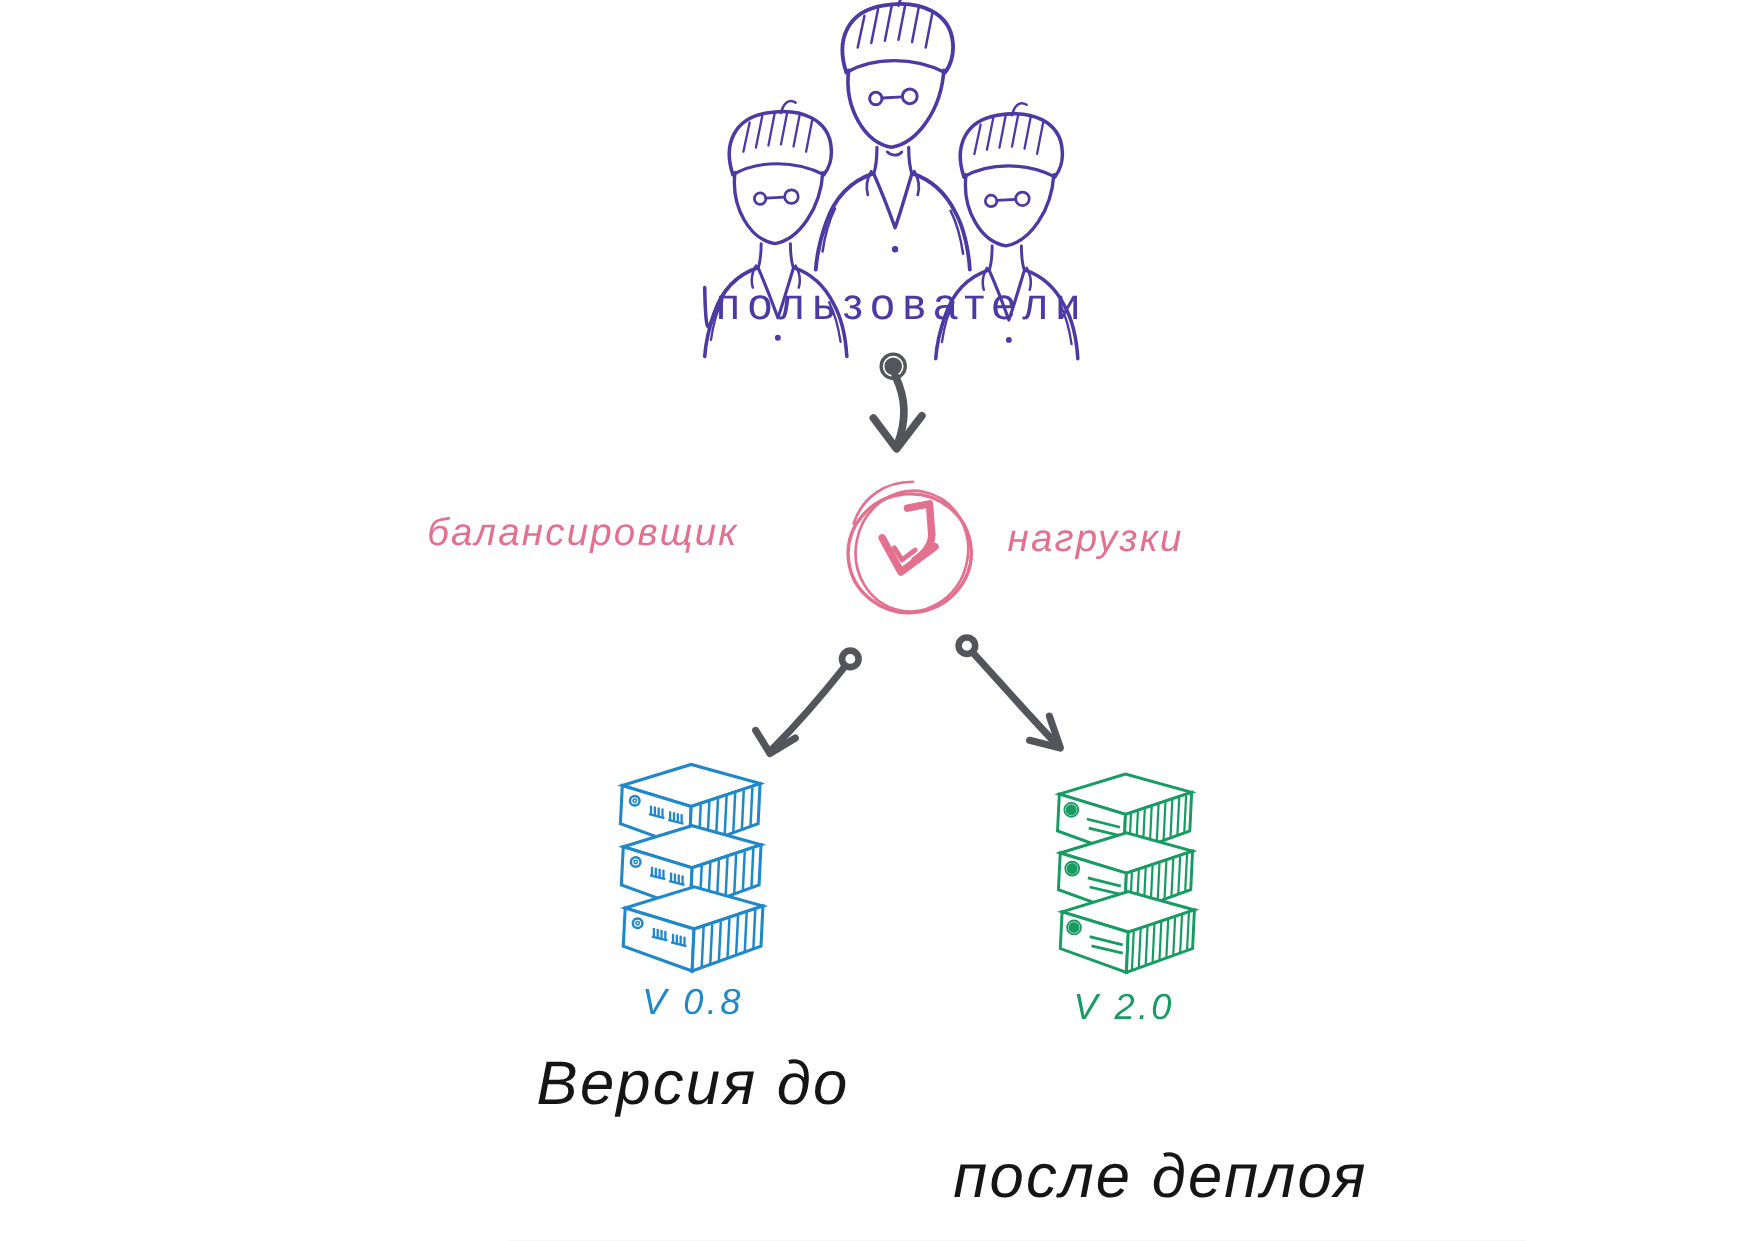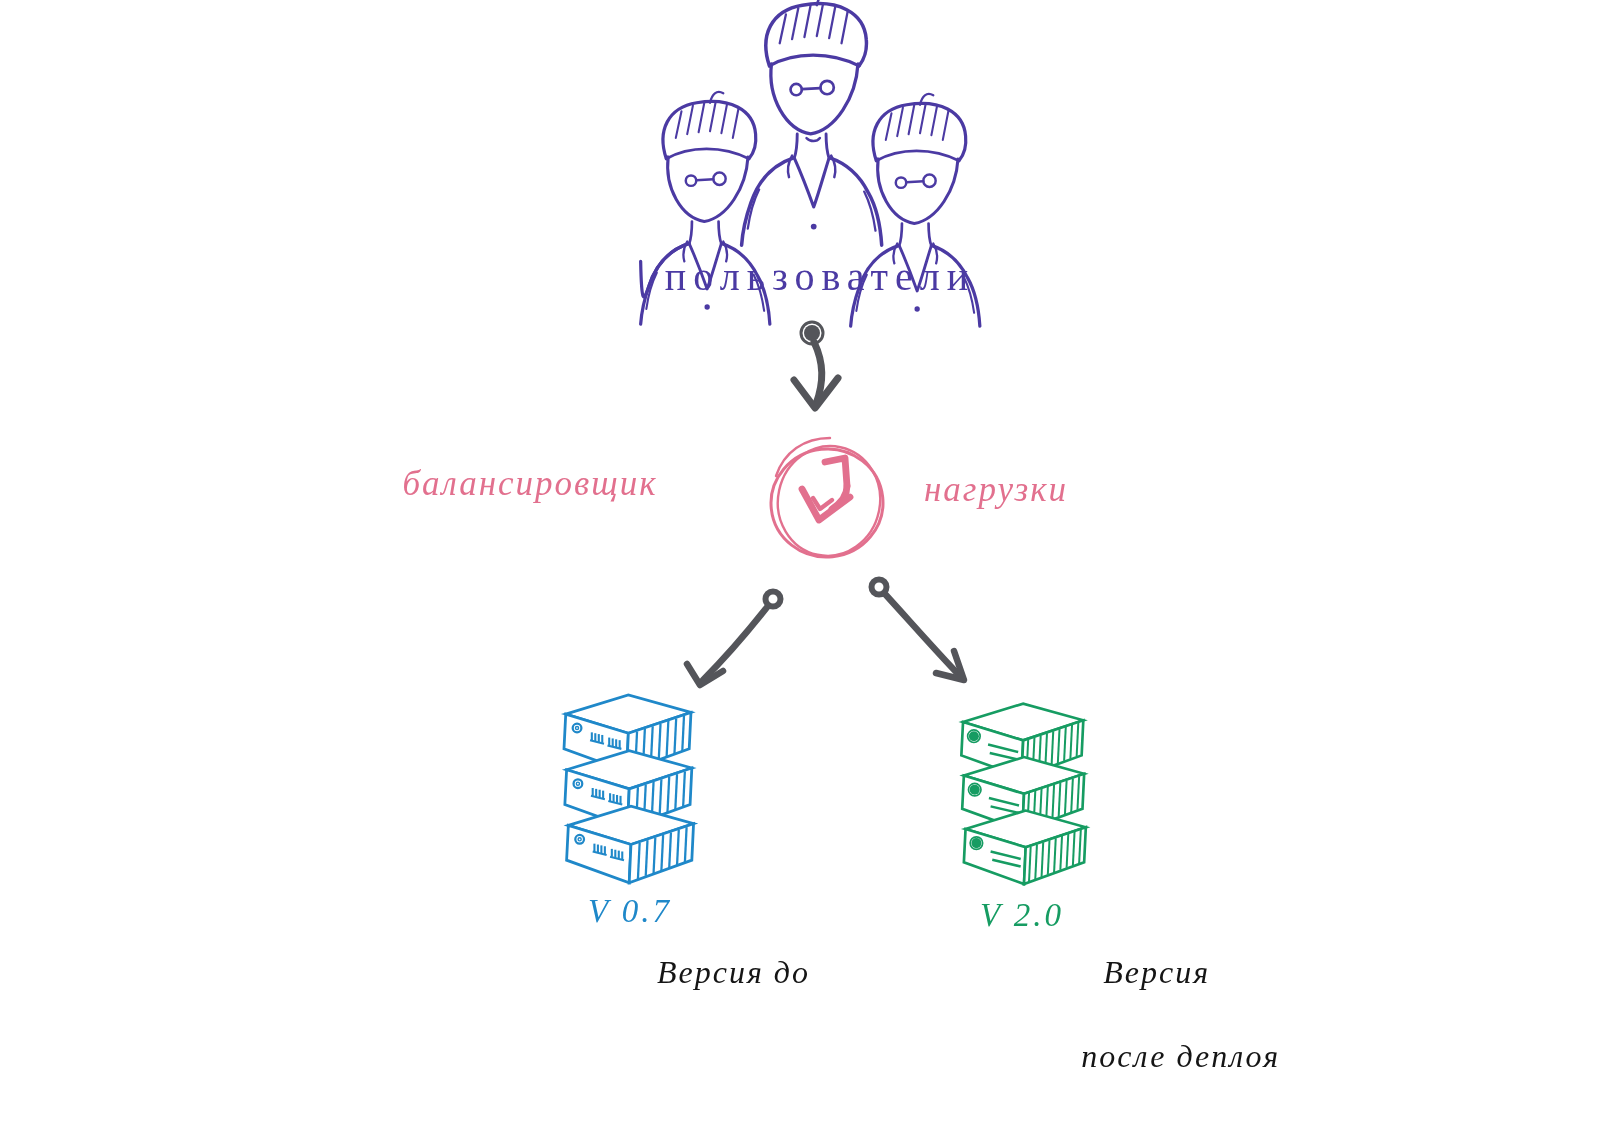--- a/index.html
+++ b/index.html
@@ -3,33 +3,33 @@
 <meta charset="utf-8">
 <style>
   :root{
     --purple:#4b3aa3; --pink:#e2708e; --blue:#1f88c9; --green:#169c62;
     --gray:#54555a; --ink:#151515; --background:#ffffff;
   }
   *{margin:0;padding:0;box-sizing:border-box;}
   html,body{background:#e9e9e9;}
   .canvas{
     position:relative;width:1600px;height:1128px;background:var(--background);
-    overflow:hidden;font-family:Liberation Serif, serif;margin:0 auto;padding-left:40px;
+    overflow:hidden;font-family:Liberation Sans, sans-serif;margin:0 auto;padding-left:40px;
   }
   .abs{position:absolute;}
   .txt{text-align:center;line-height:1.05;white-space:nowrap;}
   .purple{color:var(--purple);}
   .pink{color:var(--pink);}
   .blue{color:var(--blue);}
   .green{color:var(--green);}
   .ink{color:var(--ink);}
   .users-label{font-size:40px;letter-spacing:7px;font-weight:500;}
   .lb-label{font-size:35px;font-style:italic;letter-spacing:2px;}
   .ver-label{font-size:33px;font-style:italic;letter-spacing:3px;font-weight:500;}
-  .caption{font-size:32px;font-style:italic;letter-spacing:2px;text-align:right;}
+  .caption{font-size:56px;font-style:italic;letter-spacing:2px;}
   
   svg{display:block;overflow:visible;}
   .st{fill:none;stroke-linecap:round;stroke-linejoin:round;}
   .person .st{stroke:var(--purple);}
   .person .sil{fill:#fff;stroke:none;}
   .arrow-st{fill:none;stroke:var(--gray);stroke-linecap:round;stroke-linejoin:round;}
   .lb-st{fill:none;stroke:var(--pink);stroke-linecap:round;stroke-linejoin:round;}
   .srv-b .face{fill:#fff;stroke:var(--blue);}
   .srv-b .det{fill:none;stroke:var(--blue);}
   .srv-g .face{fill:#fff;stroke:var(--green);}
@@ -242,21 +242,21 @@
           <path d="M109,47 L107,88"></path>
           <path d="M118,44 L116,85"></path>
           <path d="M127,41 L125,82"></path>
         <path d="M136,38 L134,79"></path>
           <path d="M145,35 L143,76"></path>
           <path d="M154,32 L152,73"></path>
       </g>
     </g>
   </svg>
 
-  <div class="abs txt ver-label blue" style="left:545px;top:894px;width:170px">V 0.7</div>
+  <div class="abs txt ver-label blue" style="left:545px;top:894px;width:170px">V 0.8</div>
 
   <svg class="abs srv-g" style="left:948px;top:696px" width="142" height="194" viewBox="0 0 170 230">
     <g>
       <path class="face" stroke-width="3.2" d="M18,30 L90,8 L162,28 L90,52 Z"></path>
       <path class="face" stroke-width="3.2" d="M18,30 L90,52 L88,96 L16,70 Z"></path>
       <path class="face" stroke-width="3.2" d="M90,52 L162,28 L160,70 L88,96 Z"></path>
       <circle cx="31" cy="47" r="6" fill="var(--green)"></circle>
       <circle class="det" stroke-width="2" cx="31" cy="47" r="7.5"></circle>
       <g class="det" stroke-width="3">
         <path d="M48,57 L84,66"></path>
@@ -317,16 +317,15 @@
           <path d="M148.5,33.5 L146.5,74"></path>
           <path d="M156,31 L154,71"></path>
       </g>
     </g>
   </svg>
 
   <div class="abs txt ver-label green" style="left:932px;top:898px;width:180px">V 2.0</div>
 
   <div class="abs txt caption ink" style="left:450px;top:956px;width:360px">Версия до</div>
 
-  <div class="abs txt caption ink" style="left:860px;top:956px;width:350px">Версия</div>
   <div class="abs txt caption ink" style="left:830px;top:1040px;width:450px">после деплоя</div>
 
 </div>
 
 </body></html>

